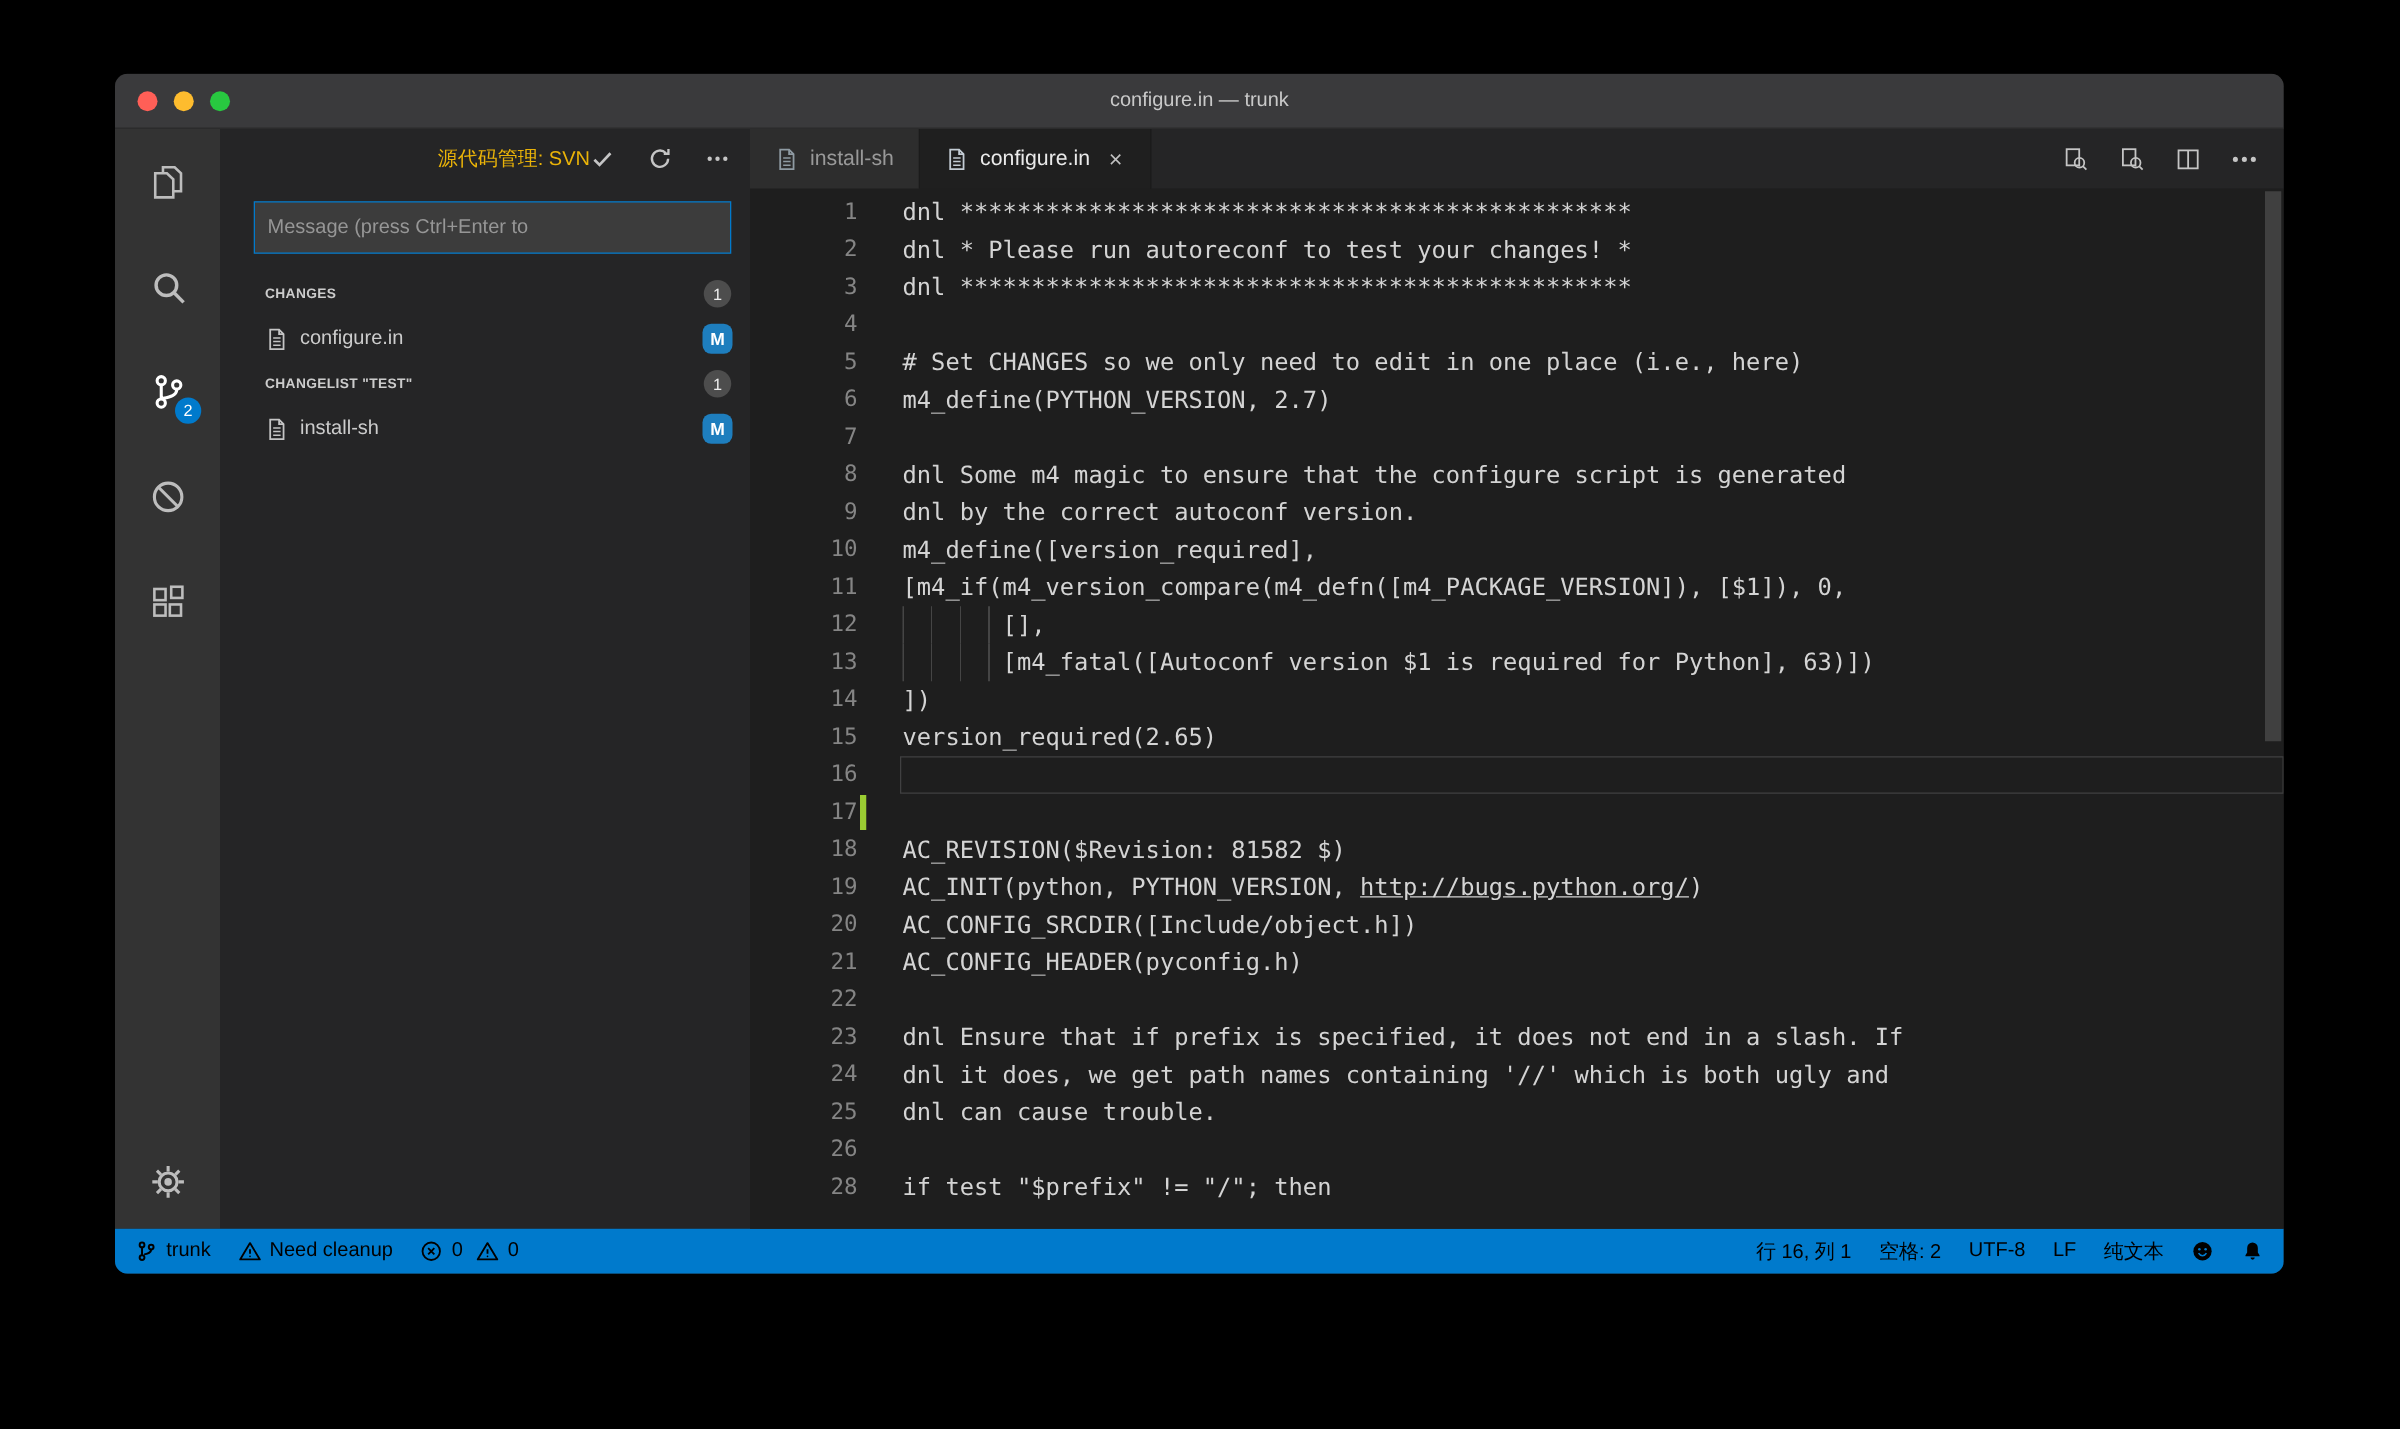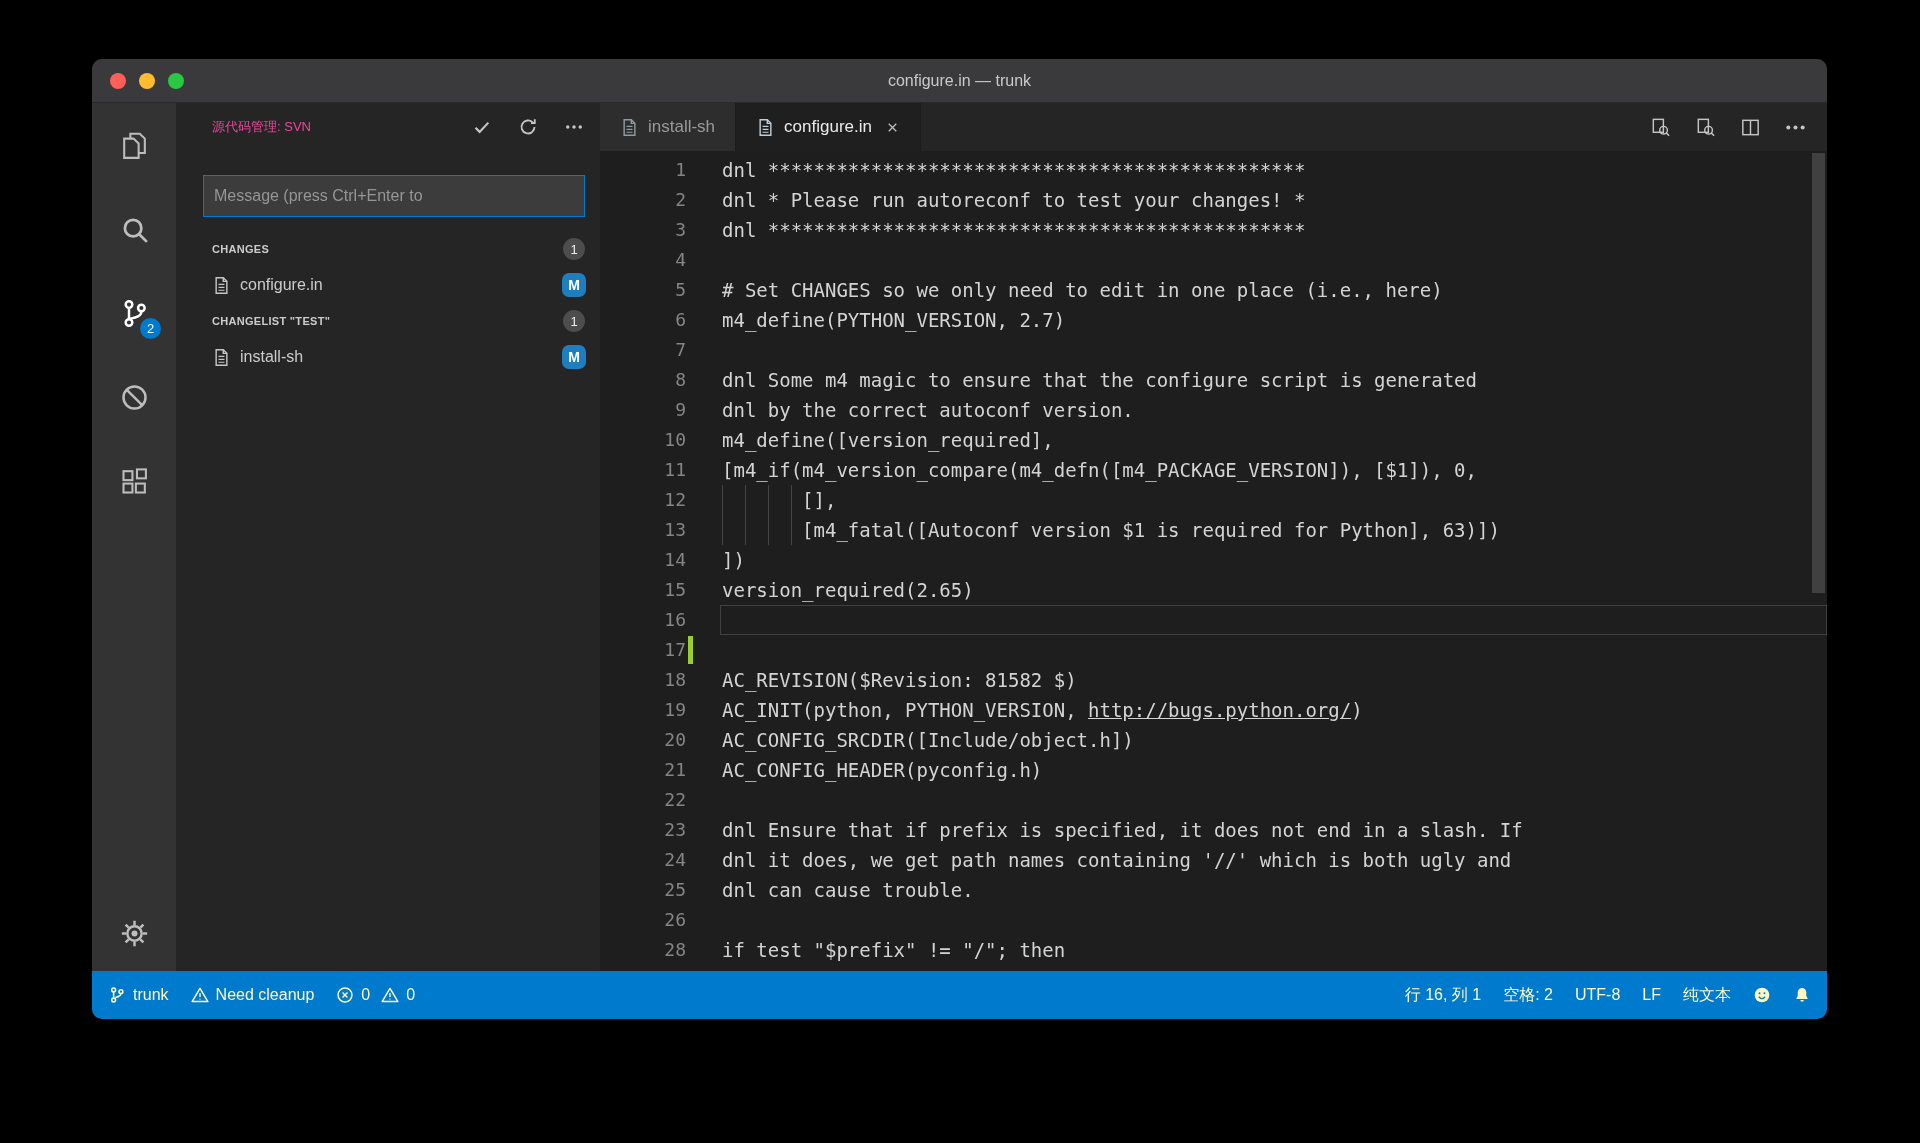--- a/index.html
+++ b/index.html
@@ -33,26 +33,26 @@
   .ab-item { height:84px; display:flex; align-items:center; justify-content:center; color:#bdbdbd; position:relative; cursor:pointer; }
   .ab-item.active { color:#ffffff; }
   .ab-item svg { width:33px; height:33px; }
   .ab-badge { position:absolute; right:15px; bottom:16px; min-width:21px; height:21px; border-radius:11px;
     background:var(--accent,#007acc); color:#fff; font-size:13px; display:flex; align-items:center; justify-content:center; padding:0 4px; }
   .ab-bottom .ab-item { height:76px; }
 
   
   .sidebar { width:424px; background:#252526; display:flex; flex-direction:column; overflow:hidden; }
   .sb-header { height:48px; flex:0 0 auto; display:flex; align-items:center; padding:0 16px 0 36px; }
-  .sb-title { color:#ec4899; font-size:13px; flex:1; white-space:nowrap; overflow:hidden; }
+  .sb-title { color:#eab308; font-size:16px; flex:1; white-space:nowrap; overflow:hidden;text-align:right; }
   .sb-actions { display:flex; align-items:center; gap:26px; }
   .sb-act { color:#c5c5c5; cursor:pointer; display:flex; }
   .sb-act svg { width:20px; height:20px; }
   .sb-input {
-    margin:24px 15px 14px 27px; height:42px; background:#3c3c3c; border:1px solid var(--accent,#007acc);
+    margin:10px 15px 14px 27px; height:42px; background:#3c3c3c; border:1px solid var(--accent,#007acc);
     color:#cccccc; font-size:16px; padding:0 10px; outline:none; font-family:inherit;
   }
   .sb-input::placeholder { color:#969696; }
   .sb-section { height:36px; display:flex; align-items:center; padding:0 15px 0 36px; cursor:pointer; }
   .sb-section-label { flex:1; color:#cccccc; font-size:11px; font-weight:bold; letter-spacing:.3px; }
   .count-badge { min-width:22px; height:22px; border-radius:11px; background:var(--count-badge,#4d4d4d);
     color:#eee; font-size:13px; display:flex; align-items:center; justify-content:center; padding:0 6px; }
   .sb-file { height:36px; display:flex; align-items:center; padding:0 14px 0 36px; cursor:pointer; gap:9px; }
   .file-ic { color:#c5c5c5; display:flex; }
   .file-ic svg { width:19px; height:19px; }
@@ -84,21 +84,21 @@
   .code { display:inline-block; margin-left:36px; color:#d4d4d4; vertical-align:top; }
   .code.guides { background-image:repeating-linear-gradient(to right,#454545 0 1px,transparent 1px 22.9px);
     background-size:81px 100%; background-repeat:no-repeat; }
   .code .link { text-decoration:underline; cursor:pointer; }
   .gutter-marker { position:absolute; left:88px; top:1px; bottom:1px; width:5px; background:var(--added-marker,#9acd32); }
   .line.current::after { content:""; position:absolute; left:120px; right:0; top:0; bottom:0;
     border:1px solid #404041; pointer-events:none; }
   .scrollbar { position:absolute; right:2px; top:2px; width:13px; height:440px; background:rgba(121,121,121,.38); }
 
   
-  .statusbar { height:48px; flex:0 0 auto; background:var(--accent,#007acc); color:#fef9c3;
+  .statusbar { height:36px; flex:0 0 auto; background:var(--accent,#007acc); color:#000000;
     display:flex; align-items:center; justify-content:space-between; padding:0 16px; font-size:16px; }
   .sb-left, .sb-right { display:flex; align-items:center; gap:22px; }
   .sb-item { display:flex; align-items:center; gap:7px; cursor:pointer; white-space:nowrap; }
   .sb-item svg { width:18px; height:18px; }
   .sb-item .gap-sm { margin-left:4px; }
 </style>
 </head>
 <body>
 
 <div class="desktop">

